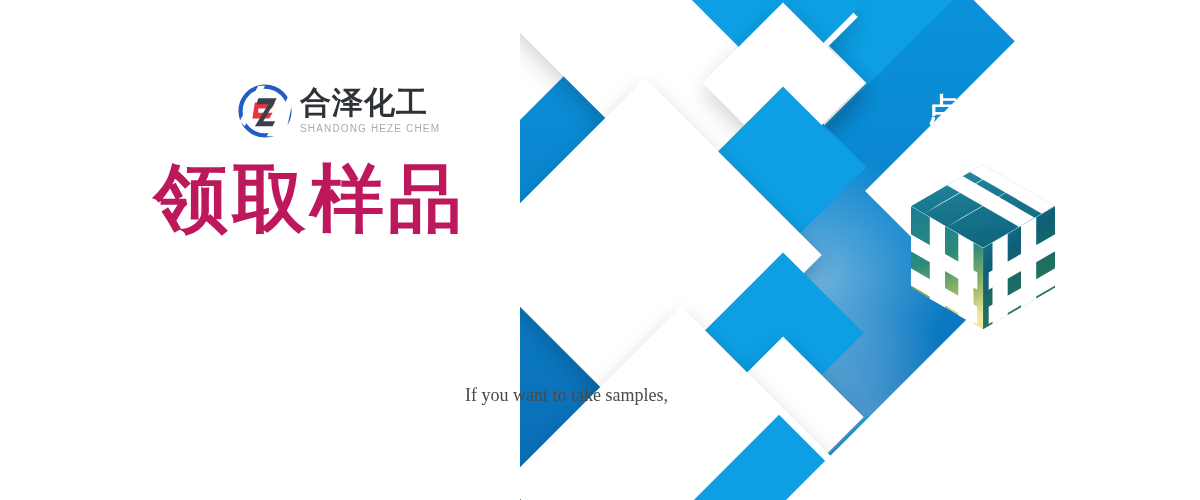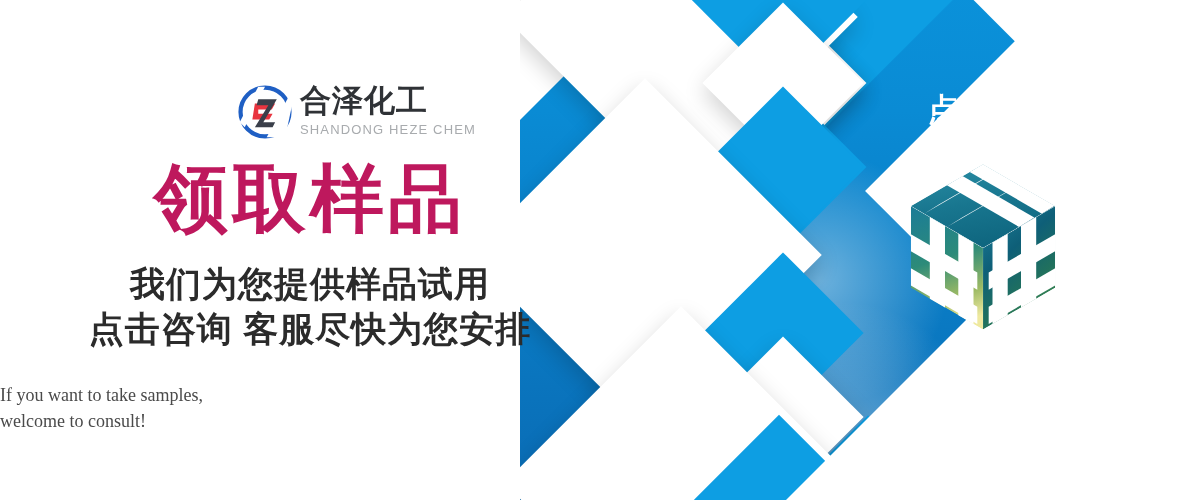--- a/index.html
+++ b/index.html
@@ -100,21 +100,21 @@
   .logo-cn {
     font-size: 31px;
     line-height: 1.06;
     font-weight: 700;
     color: #2f3236;
     letter-spacing: 1px;
     font-family: "Liberation Sans", "DejaVu Sans", sans-serif;
   }
 
   .logo-en {
-    font-size: 13px;
+    font-size: 10px;
     line-height: 1.4;
     color: #a8abae;
     letter-spacing: 1.15px;
     margin-top: 3px;
     font-family: "Liberation Sans", "DejaVu Sans", sans-serif;
   }
 
   .headline {
     position: absolute;
     left: 0;
@@ -145,23 +145,24 @@
     letter-spacing: 1px;
     font-family: "Liberation Sans", "DejaVu Sans", sans-serif;
     white-space: nowrap;
   }
 
   .english {
     position: absolute;
     left: 0;
     top: 378px;
     width: 620px;
-    text-align: left;
+    text-align: right;
     color: #4a4a4a;
     font-family: "Liberation Serif", "DejaVu Serif", serif;
+    padding-left: 48px;
   }
 
   .english .line {
     font-size: 18px;
     line-height: 1.45;
   }
 
   
   .cta {
     position: absolute;
@@ -248,28 +249,23 @@
         <path d="M24 17 L46 17 L30 44 L44 44 L41 50 L20 50 L36 24 L22 24 Z" fill="#3a3f4a"></path>
       </svg>
       <div class="logo-words">
         <div class="logo-cn">合泽化工</div>
         <div class="logo-en">SHANDONG HEZE CHEM</div>
       </div>
     </div>
 
     <div class="headline">领取样品</div>
 
-    <div class="subhead">
-      <div class="line">我们为您提供样品试用</div>
-      <div class="line">点击咨询 客服尽快为您安排</div>
-    </div>
 
     <div class="english">
       <div class="line">If you want to take samples,</div>
-      <div class="line">welcome to consult!</div>
     </div>
   </div>
 
   <div class="cta">
     <div class="cta-label">点 我</div>
 
     <div class="cube-wrap">
       <svg class="cube-svg" width="190" height="190" viewBox="0 0 200 200">
         <defs>
           <linearGradient id="gTop" x1="0" y1="0" x2="0.3" y2="1">

